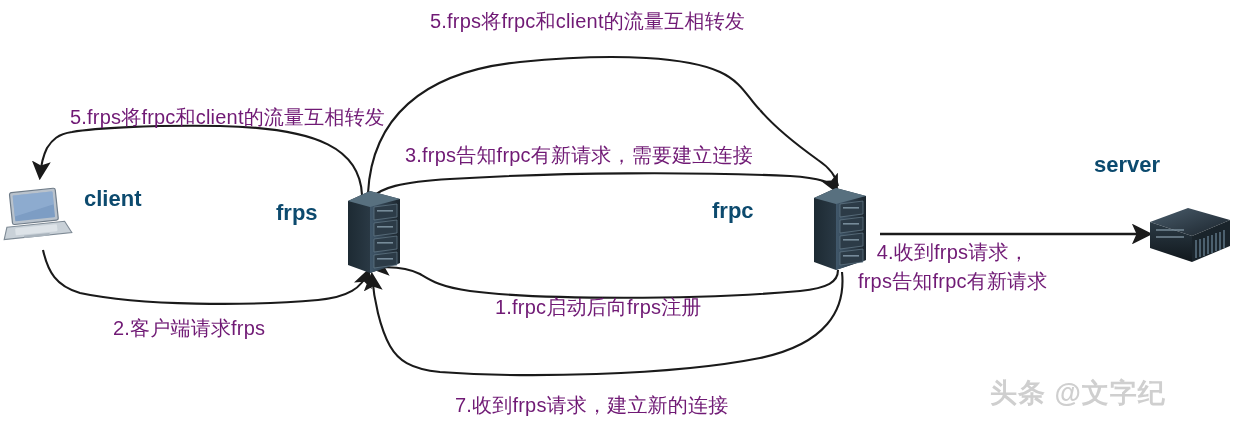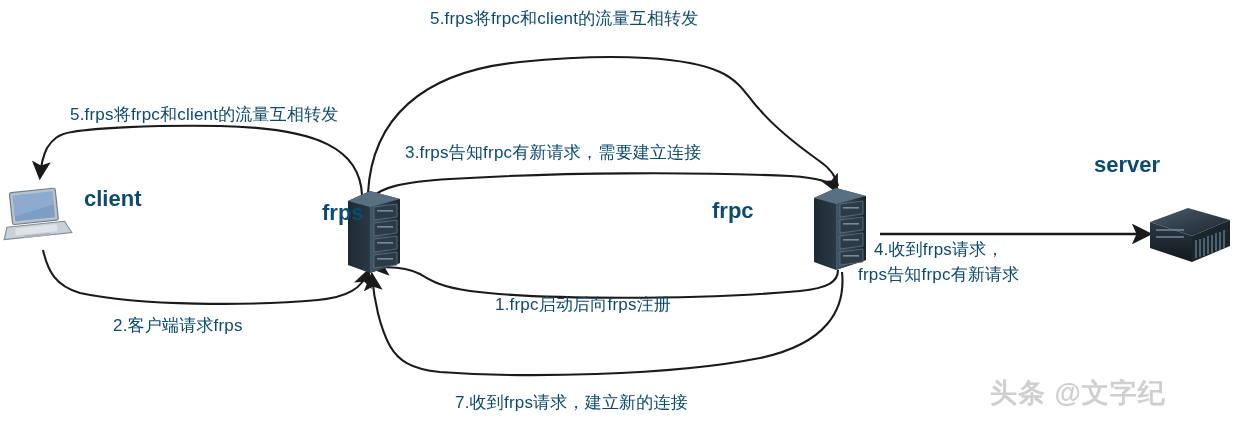--- a/index.html
+++ b/index.html
@@ -19,22 +19,22 @@
   }
   #wires {
     position: absolute;
     left: 0;
     top: 0;
     width: 1235px;
     height: 426px;
   }
   .edge-label {
     position: absolute;
-    font-size: 17px;
-    color: #0c4a6e;
+    font-size: 20px;
+    color: #701a75;
     white-space: nowrap;
     line-height: 1.35;
     letter-spacing: 0.2px;
   }
   .node-label {
     position: absolute;
     font-size: 22px;
     font-weight: bold;
     color: #0c4a6e;
     white-space: nowrap;
@@ -124,21 +124,21 @@
         <path d="M30,68 L53,65 L53,78 L30,81 Z"></path>
       </g>
       <g fill="#8fa6b5" opacity="0.75">
         <rect x="33" y="23" width="16" height="1.6"></rect>
         <rect x="33" y="39" width="16" height="1.6"></rect>
         <rect x="33" y="55" width="16" height="1.6"></rect>
         <rect x="33" y="71" width="16" height="1.6"></rect>
       </g>
     </svg>
   </div>
-  <div class="node-label" style="left:276px; top:200px;margin-left:46px;">frps</div>
+  <div class="node-label" style="left:276px; top:200px;">frps</div>
 
   <div class="node-icon" style="left:810px; top:184px; width:60px; height:88px;">
     <svg viewBox="0 0 60 88" width="60" height="88" xmlns="http://www.w3.org/2000/svg">
       <path d="M4,14 L26,4 L56,12 L56,76 L26,86 L4,78 Z" fill="url(#rkL)"></path>
       <path d="M26,14 L56,12 L56,76 L26,86 Z" fill="url(#rkF)"></path>
       <path d="M4,14 L26,4 L56,12 L26,20 Z" fill="#58707f"></path>
       <g fill="#2c3b47" stroke="#667b8a" stroke-width="0.7">
         <path d="M30,20 L53,17 L53,30 L30,33 Z"></path>
         <path d="M30,36 L53,33 L53,46 L30,49 Z"></path>
         <path d="M30,52 L53,49 L53,62 L30,65 Z"></path>

